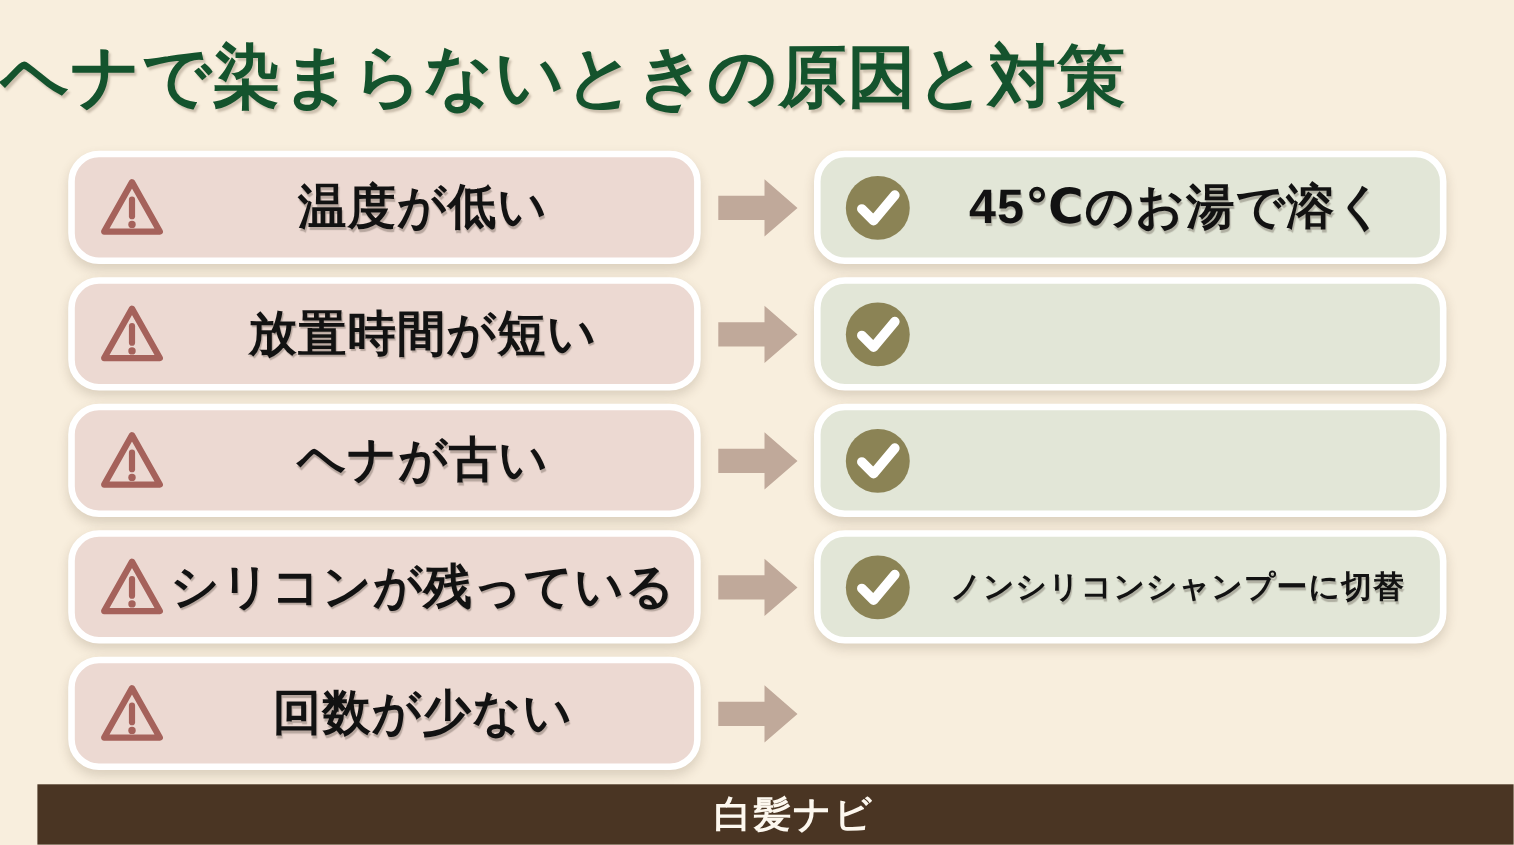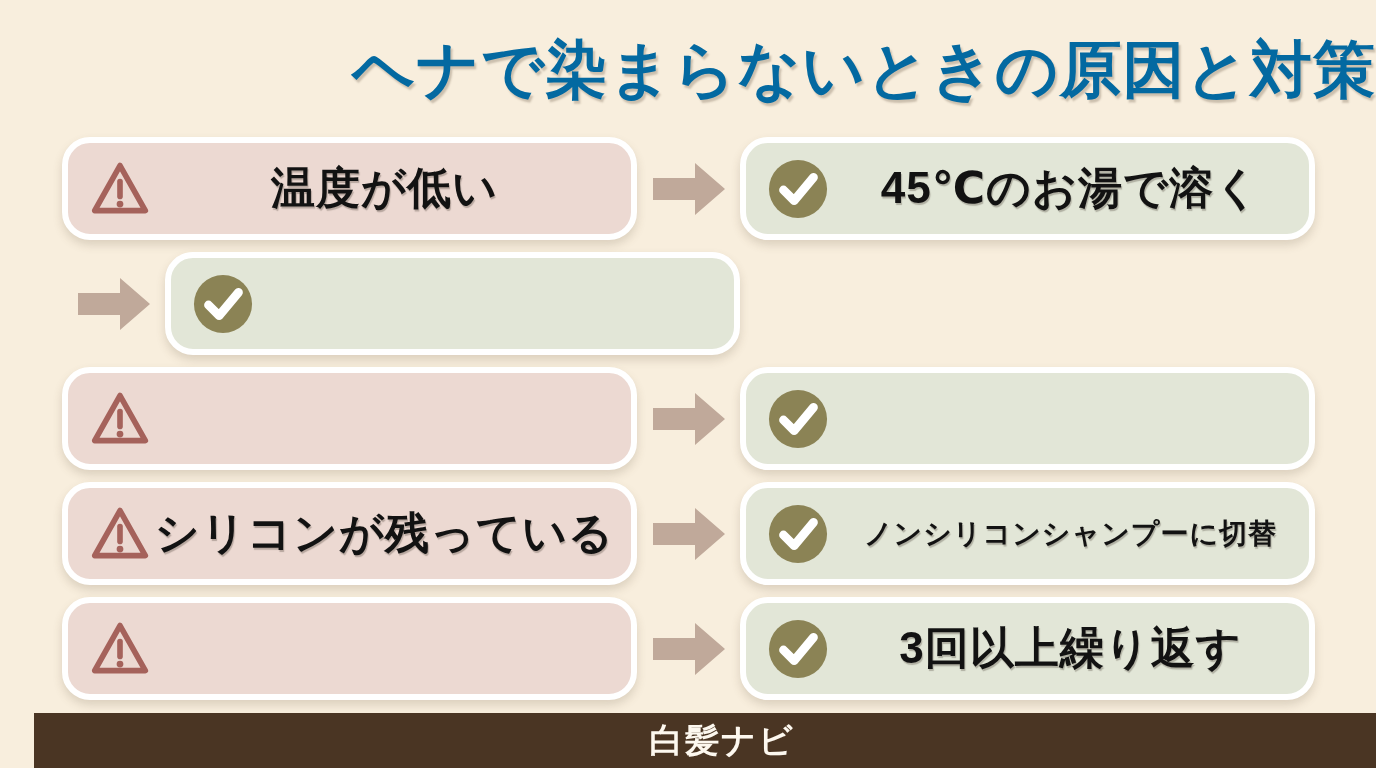--- a/index.html
+++ b/index.html
@@ -6,24 +6,24 @@
   html, body { width: 1376px; height: 768px; overflow: hidden; }
   body {
     position: relative;
     background: #f8eedd;
     font-family: "Liberation Sans", "DejaVu Sans", sans-serif;
     font-weight: 700;
   }
   .title {
     position: absolute;
     top: 28px; left: 0; width: 1376px;
-    text-align: right;
+    text-align: left;
     font-size: 62px;
     letter-spacing: 1px;
-    color: #0369a1;
+    color: #14532d;
     text-shadow: 2px 3px 2px rgba(70,50,30,0.25);
   }
   .rows {
     position: absolute;
     top: 137px; left: 62px;
     width: 1253px;
     display: flex;
     flex-direction: column;
     gap: 12px;
   }
@@ -112,44 +112,55 @@
         <svg width="62" height="62" viewBox="0 0 64 64">
           <circle cx="32" cy="32" r="30" fill="#8b8355"></circle>
           <path d="M17 33 L28 44 L48 20" fill="none" stroke="#ffffff" stroke-width="9" stroke-linecap="round" stroke-linejoin="round"></path>
         </svg>
       </span>
       <span class="label">45℃のお湯で溶く</span>
     </div>
   </div>
 
   <div class="row">
-    <div class="connector">
-      <svg width="80" height="64" viewBox="0 0 80 64">
-        <polygon points="4,21 46,21 46,6 76,32 46,58 46,43 4,43" fill="#c0a99a"></polygon>
-      </svg>
-    </div>
-    <div class="box solution-box">
-      <span class="icon">
-        <svg width="62" height="62" viewBox="0 0 64 64">
-          <circle cx="32" cy="32" r="30" fill="#8b8355"></circle>
-          <path d="M17 33 L28 44 L48 20" fill="none" stroke="#ffffff" stroke-width="9" stroke-linecap="round" stroke-linejoin="round"></path>
-        </svg>
-      </span>
-    </div>
-  </div>
-
-  <div class="row">
-    <div class="box problem-box">
-      <span class="icon">
-        <svg width="60" height="60" viewBox="0 0 64 64">
-          <polygon points="32,7 59,55 5,55" fill="none" stroke="#a5625b" stroke-width="6" stroke-linejoin="round"></polygon>
-          <line x1="32" y1="24" x2="32" y2="40" stroke="#a5625b" stroke-width="6" stroke-linecap="round"></line>
-          <circle cx="32" cy="48" r="3.6" fill="#a5625b"></circle>
-        </svg>
-      </span>
+    <div class="box problem-box">
+      <span class="icon">
+        <svg width="60" height="60" viewBox="0 0 64 64">
+          <polygon points="32,7 59,55 5,55" fill="none" stroke="#a5625b" stroke-width="6" stroke-linejoin="round"></polygon>
+          <line x1="32" y1="24" x2="32" y2="40" stroke="#a5625b" stroke-width="6" stroke-linecap="round"></line>
+          <circle cx="32" cy="48" r="3.6" fill="#a5625b"></circle>
+        </svg>
+      </span>
+      <span class="label">放置時間が短い</span>
+    </div>
+    <div class="connector">
+      <svg width="80" height="64" viewBox="0 0 80 64">
+        <polygon points="4,21 46,21 46,6 76,32 46,58 46,43 4,43" fill="#c0a99a"></polygon>
+      </svg>
+    </div>
+    <div class="box solution-box">
+      <span class="icon">
+        <svg width="62" height="62" viewBox="0 0 64 64">
+          <circle cx="32" cy="32" r="30" fill="#8b8355"></circle>
+          <path d="M17 33 L28 44 L48 20" fill="none" stroke="#ffffff" stroke-width="9" stroke-linecap="round" stroke-linejoin="round"></path>
+        </svg>
+      </span>
+    </div>
+  </div>
+
+  <div class="row">
+    <div class="box problem-box">
+      <span class="icon">
+        <svg width="60" height="60" viewBox="0 0 64 64">
+          <polygon points="32,7 59,55 5,55" fill="none" stroke="#a5625b" stroke-width="6" stroke-linejoin="round"></polygon>
+          <line x1="32" y1="24" x2="32" y2="40" stroke="#a5625b" stroke-width="6" stroke-linecap="round"></line>
+          <circle cx="32" cy="48" r="3.6" fill="#a5625b"></circle>
+        </svg>
+      </span>
+      <span class="label">ヘナが古い</span>
     </div>
     <div class="connector">
       <svg width="80" height="64" viewBox="0 0 80 64">
         <polygon points="4,21 46,21 46,6 76,32 46,58 46,43 4,43" fill="#c0a99a"></polygon>
       </svg>
     </div>
     <div class="box solution-box">
       <span class="icon">
         <svg width="62" height="62" viewBox="0 0 64 64">
           <circle cx="32" cy="32" r="30" fill="#8b8355"></circle>
@@ -188,34 +199,26 @@
 
   <div class="row">
     <div class="box problem-box">
       <span class="icon">
         <svg width="60" height="60" viewBox="0 0 64 64">
           <polygon points="32,7 59,55 5,55" fill="none" stroke="#a5625b" stroke-width="6" stroke-linejoin="round"></polygon>
           <line x1="32" y1="24" x2="32" y2="40" stroke="#a5625b" stroke-width="6" stroke-linecap="round"></line>
           <circle cx="32" cy="48" r="3.6" fill="#a5625b"></circle>
         </svg>
       </span>
-    </div>
-    <div class="connector">
-      <svg width="80" height="64" viewBox="0 0 80 64">
-        <polygon points="4,21 46,21 46,6 76,32 46,58 46,43 4,43" fill="#c0a99a"></polygon>
-      </svg>
-    </div>
-    <div class="box solution-box">
-      <span class="icon">
-        <svg width="62" height="62" viewBox="0 0 64 64">
-          <circle cx="32" cy="32" r="30" fill="#8b8355"></circle>
-          <path d="M17 33 L28 44 L48 20" fill="none" stroke="#ffffff" stroke-width="9" stroke-linecap="round" stroke-linejoin="round"></path>
-        </svg>
-      </span>
-      <span class="label">3回以上繰り返す</span>
+      <span class="label">回数が少ない</span>
+    </div>
+    <div class="connector">
+      <svg width="80" height="64" viewBox="0 0 80 64">
+        <polygon points="4,21 46,21 46,6 76,32 46,58 46,43 4,43" fill="#c0a99a"></polygon>
+      </svg>
     </div>
   </div>
 
 </div>
 
 <div class="footer-bar">
   <span class="brand">白髪ナビ</span>
 </div>
 
 </body></html>

